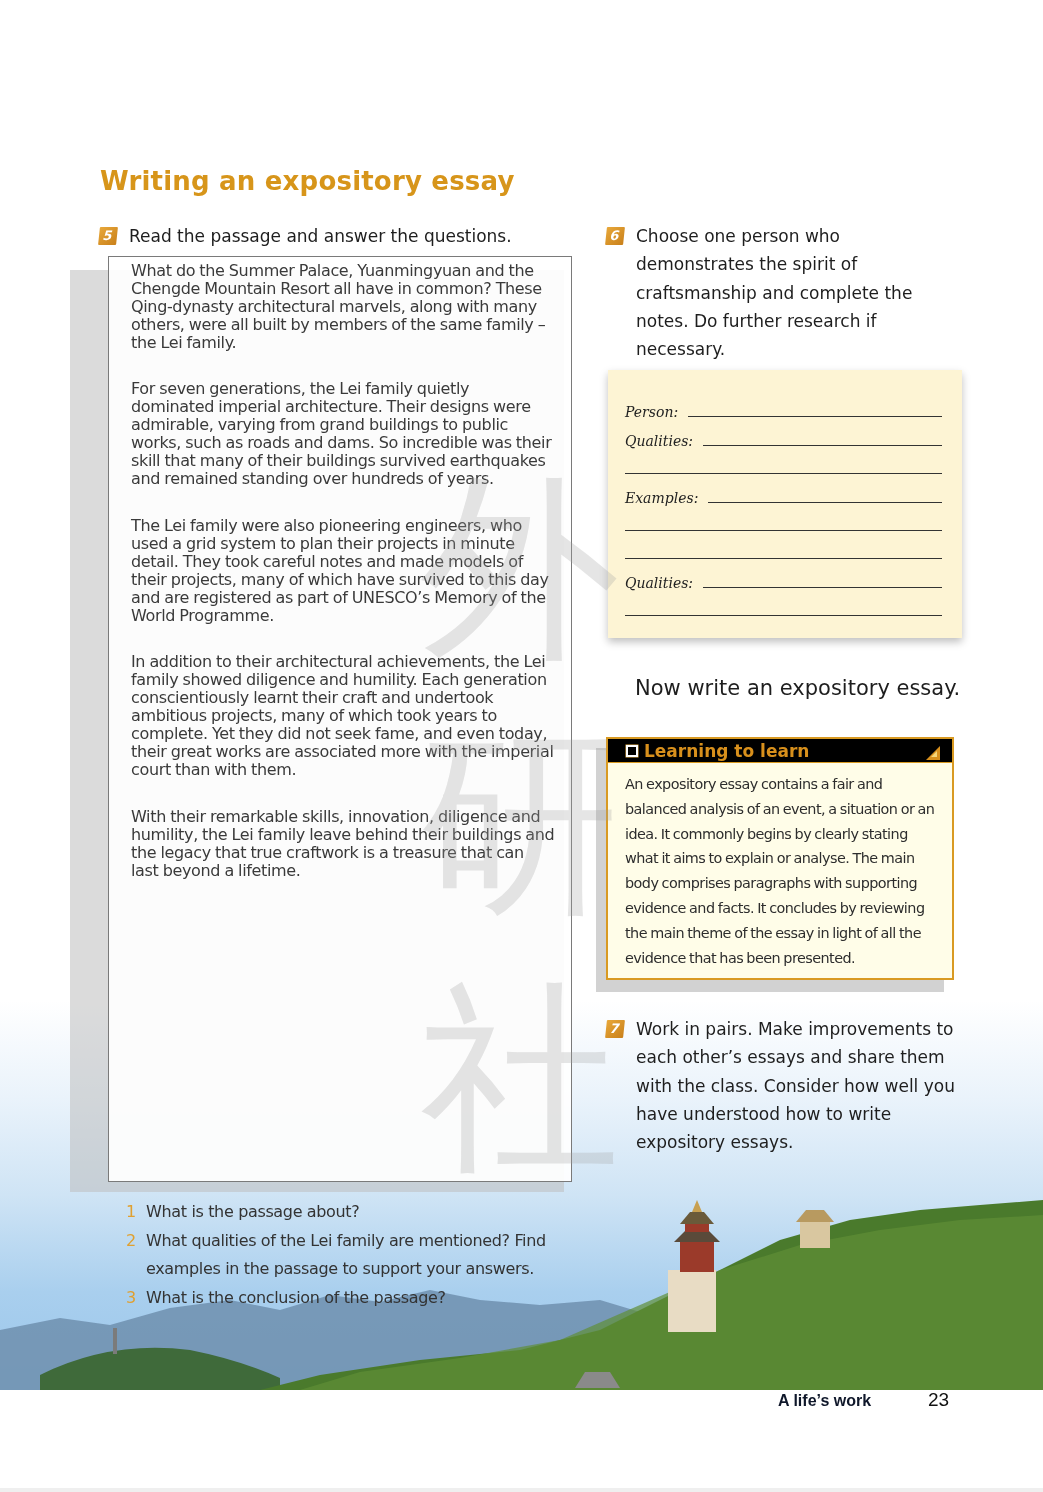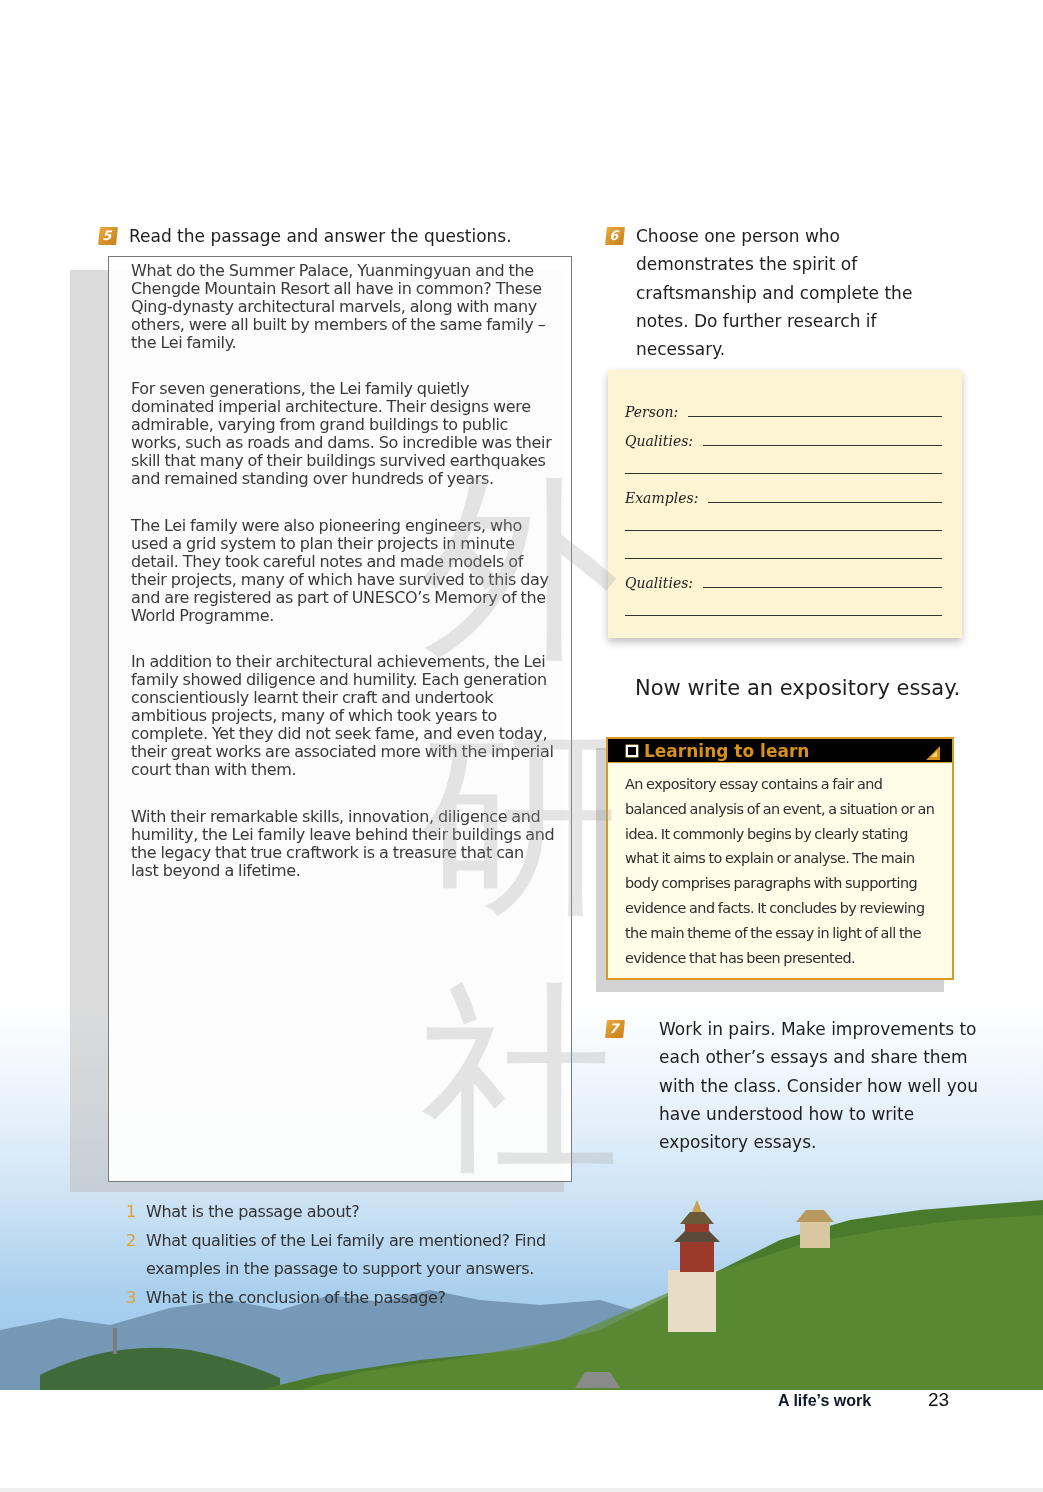--- a/index.html
+++ b/index.html
@@ -138,20 +138,21 @@
     </g>
     <g>
       <rect x="800" y="20" width="30" height="28" fill="#d9c7a0"></rect>
       <polygon points="796,22 834,22 824,10 806,10" fill="#b89a60"></polygon>
     </g>
     <polygon points="575,188 620,188 610,172 585,172" fill="#8a8a8a"></polygon>
   </svg>
 
   <div class="bottom-strip"></div>
 
+  <div class="section-title">Writing an expository essay</div>
 
   <div class="badge" style="left:99px; top:227px;">5</div>
   <div class="instruction" style="left:129px; top:222px; width:460px;">Read the passage and answer the questions.</div>
 
   <div class="passage-shadow"></div>
   <div class="passage">
     <p>What do the Summer Palace, Yuanmingyuan and the Chengde Mountain Resort all have in common? These Qing-dynasty architectural marvels, along with many others, were all built by members of the same family – the Lei family.</p>
     <p>For seven generations, the Lei family quietly dominated imperial architecture. Their designs were admirable, varying from grand buildings to public works, such as roads and dams. So incredible was their skill that many of their buildings survived earthquakes and remained standing over hundreds of years.</p>
     <p>The Lei family were also pioneering engineers, who used a grid system to plan their projects in minute detail. They took careful notes and made models of their projects, many of which have survived to this day and are registered as part of UNESCO’s Memory of the World Programme.</p>
     <p>In addition to their architectural achievements, the Lei family showed diligence and humility. Each generation conscientiously learnt their craft and undertook ambitious projects, many of which took years to complete. Yet they did not seek fame, and even today, their great works are associated more with the imperial court than with them.</p>
@@ -219,17 +220,17 @@
   <div class="learn">
     <div class="learn-header">
       <span class="learn-checkbox"></span>
       <span class="learn-title">Learning to learn</span>
       <span class="learn-corner"></span>
     </div>
     <div class="learn-body">An expository essay contains a fair and balanced analysis of an event, a situation or an idea. It commonly begins by clearly stating what it aims to explain or analyse. The main body comprises paragraphs with supporting evidence and facts. It concludes by reviewing the main theme of the essay in light of all the evidence that has been presented.</div>
   </div>
 
   <div class="badge" style="left:606px; top:1020px;">7</div>
-  <div class="instruction" style="left:636px; top:1015px; width:320px;margin-left:23px;">Work in pairs. Make improvements to each other’s essays and share them with the class. Consider how well you have understood how to write expository essays.</div>
+  <div class="instruction" style="left:636px; top:1015px; width:320px;">Work in pairs. Make improvements to each other’s essays and share them with the class. Consider how well you have understood how to write expository essays.</div>
 
   <div class="footer-title">A life’s work</div>
   <div class="footer-page">23</div>
 </div>
 
 </body></html>

